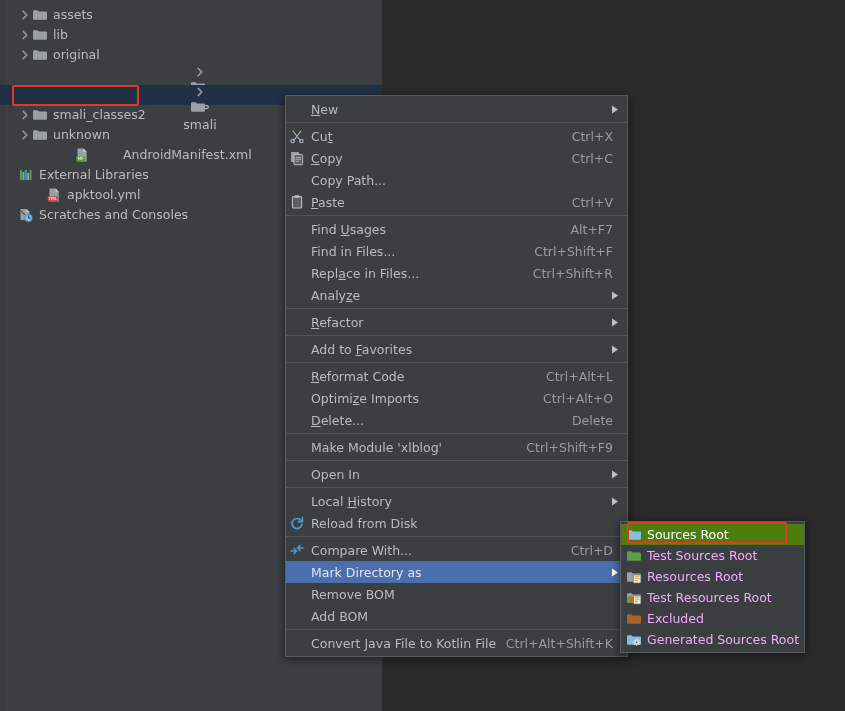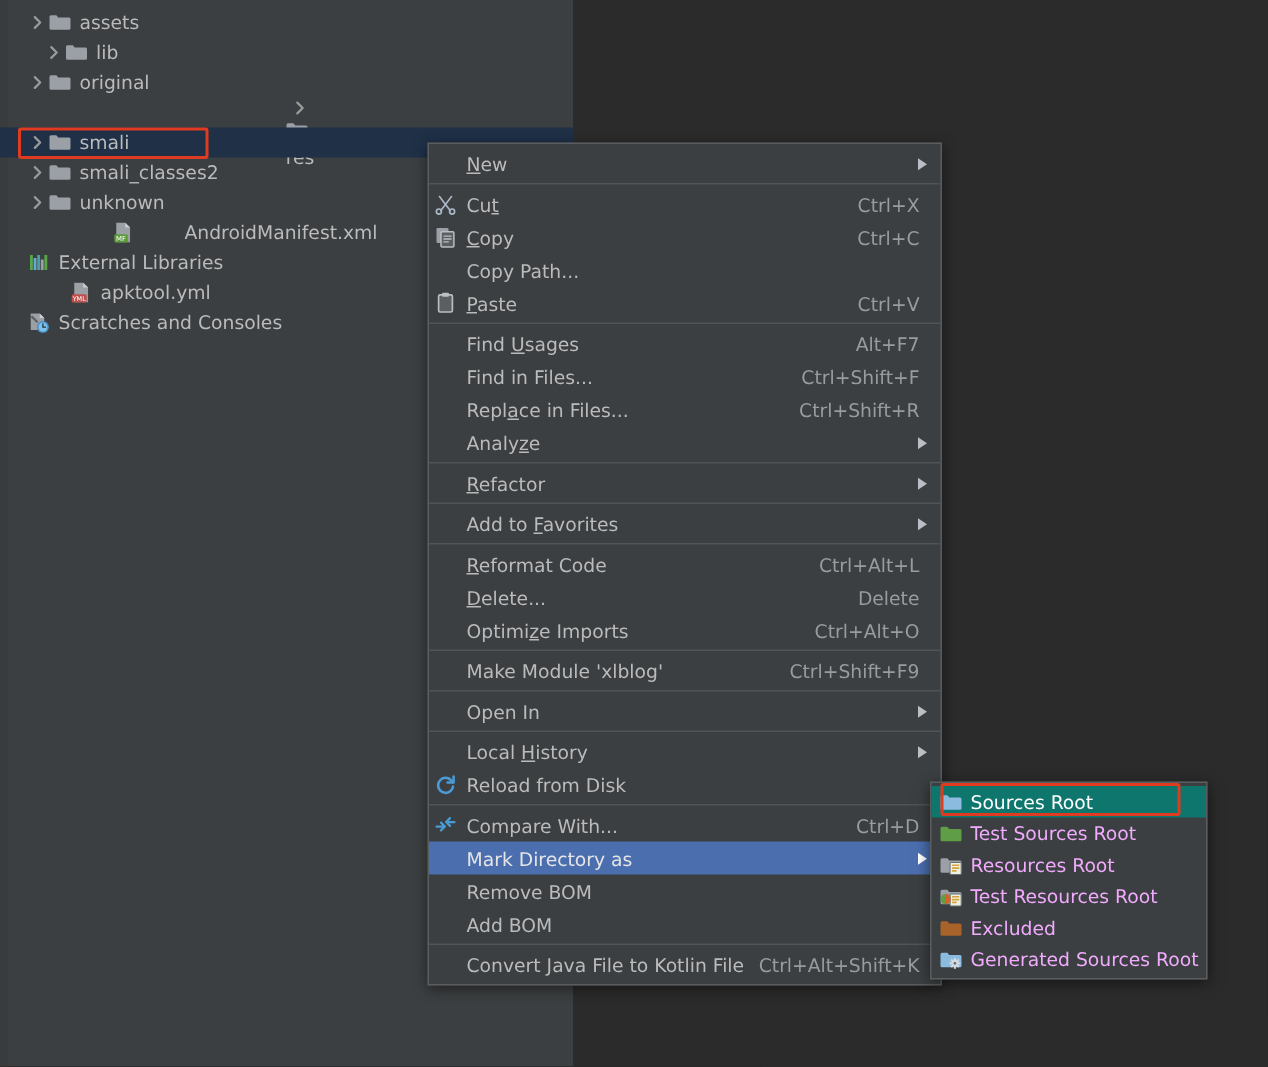--- a/index.html
+++ b/index.html
@@ -79,21 +79,21 @@
   #sub-menu {
     position:absolute; left:620px; top:521px; width:185px;
     background:#3c3f41; border:1px solid #5a5d5f;
     box-shadow:0 2px 9px rgba(0,0,0,.55);
     padding:2px 0; z-index:30;
   }
   .si {
     height:21px; display:flex; align-items:center; color:#f0abfc;
     font-size:12.5px; white-space:nowrap; padding-left:4px;
   }
-  .si.hl { background:#0f766e; color:#ffffff; }
+  .si.hl { background:#4d7c0f; color:#ffffff; }
   .si-ico { width:18px; flex:0 0 18px; display:flex; align-items:center;
             justify-content:center; }
   .si-label { padding-left:4px; }
 
   #sources-annot {
     position:absolute; left:627px; top:522px; width:160px; height:22px;
     border:2.5px solid #e03a21; border-radius:2px; pointer-events:none; z-index:40;
   }
 </style>
 </head>
@@ -110,21 +110,21 @@
               <path d="M3.2 1.4L6.8 5 3.2 8.6" stroke="#9a9a9a" stroke-width="1.5" fill="none" stroke-linecap="round" stroke-linejoin="round"></path>
             </svg>
           </span>
           <span class="ico">
             <svg width="16" height="16" viewBox="0 0 16 16">
               <path d="M1 4.2a1 1 0 0 1 1-1h3.6l1.2 1.4H14a1 1 0 0 1 1 1v6.2a1 1 0 0 1-1 1H2a1 1 0 0 1-1-1z" fill="#9aa0a6"></path>
             </svg>
           </span>
           <span class="tlabel">assets</span>
         </div>
-        <div class="tree-row" style="padding-left: 29px; align-items: center;">
+        <div class="tree-row" style="padding-left: 18px; align-items: center;">
           <span class="arrow">
             <svg width="10" height="10" viewBox="0 0 10 10">
               <path d="M3.2 1.4L6.8 5 3.2 8.6" stroke="#9a9a9a" stroke-width="1.5" fill="none" stroke-linecap="round" stroke-linejoin="round"></path>
             </svg>
           </span>
           <span class="ico">
             <svg width="16" height="16" viewBox="0 0 16 16">
               <path d="M1 4.2a1 1 0 0 1 1-1h3.6l1.2 1.4H14a1 1 0 0 1 1 1v6.2a1 1 0 0 1-1 1H2a1 1 0 0 1-1-1z" fill="#9aa0a6"></path>
             </svg>
           </span>
@@ -149,21 +149,21 @@
               <path d="M3.2 1.4L6.8 5 3.2 8.6" stroke="#9a9a9a" stroke-width="1.5" fill="none" stroke-linecap="round" stroke-linejoin="round"></path>
             </svg>
           </span>
           <span class="ico">
             <svg width="16" height="16" viewBox="0 0 16 16">
               <path d="M1 4.2a1 1 0 0 1 1-1h3.6l1.2 1.4H14a1 1 0 0 1 1 1v6.2a1 1 0 0 1-1 1H2a1 1 0 0 1-1-1z" fill="#9aa0a6"></path>
             </svg>
           </span>
           <span class="tlabel">res</span>
         </div>
-        <div class="tree-row selected" style="padding-left: 18px;">
+        <div class="tree-row selected" style="padding-left: 18px; flex-direction: column;">
           <span class="arrow">
             <svg width="10" height="10" viewBox="0 0 10 10">
               <path d="M3.2 1.4L6.8 5 3.2 8.6" stroke="#9a9a9a" stroke-width="1.5" fill="none" stroke-linecap="round" stroke-linejoin="round"></path>
             </svg>
           </span>
           <span class="ico">
             <svg width="16" height="16" viewBox="0 0 16 16">
               <path d="M1 4.2a1 1 0 0 1 1-1h3.6l1.2 1.4H14a1 1 0 0 1 1 1v6.2a1 1 0 0 1-1 1H2a1 1 0 0 1-1-1z" fill="#9aa0a6"></path>
             </svg>
           </span>
@@ -361,27 +361,27 @@
         </span>
       </div>
       <div class="sep"></div>
       <div class="mi">
         <span class="mi-ico"></span>
         <span class="mi-label"><u>R</u>eformat Code</span>
         <span class="mi-key">Ctrl+Alt+L</span>
       </div>
       <div class="mi">
         <span class="mi-ico"></span>
+        <span class="mi-label">Optimi<u>z</u>e Imports</span>
+        <span class="mi-key">Ctrl+Alt+O</span>
+      </div>
+      <div class="mi">
+        <span class="mi-ico"></span>
         <span class="mi-label"><u>D</u>elete...</span>
         <span class="mi-key">Delete</span>
-      </div>
-      <div class="mi">
-        <span class="mi-ico"></span>
-        <span class="mi-label">Optimi<u>z</u>e Imports</span>
-        <span class="mi-key">Ctrl+Alt+O</span>
       </div>
       <div class="sep"></div>
       <div class="mi">
         <span class="mi-ico"></span>
         <span class="mi-label">Make Module 'xlblog'</span>
         <span class="mi-key">Ctrl+Shift+F9</span>
       </div>
       <div class="sep"></div>
       <div class="mi">
         <span class="mi-ico"></span>

